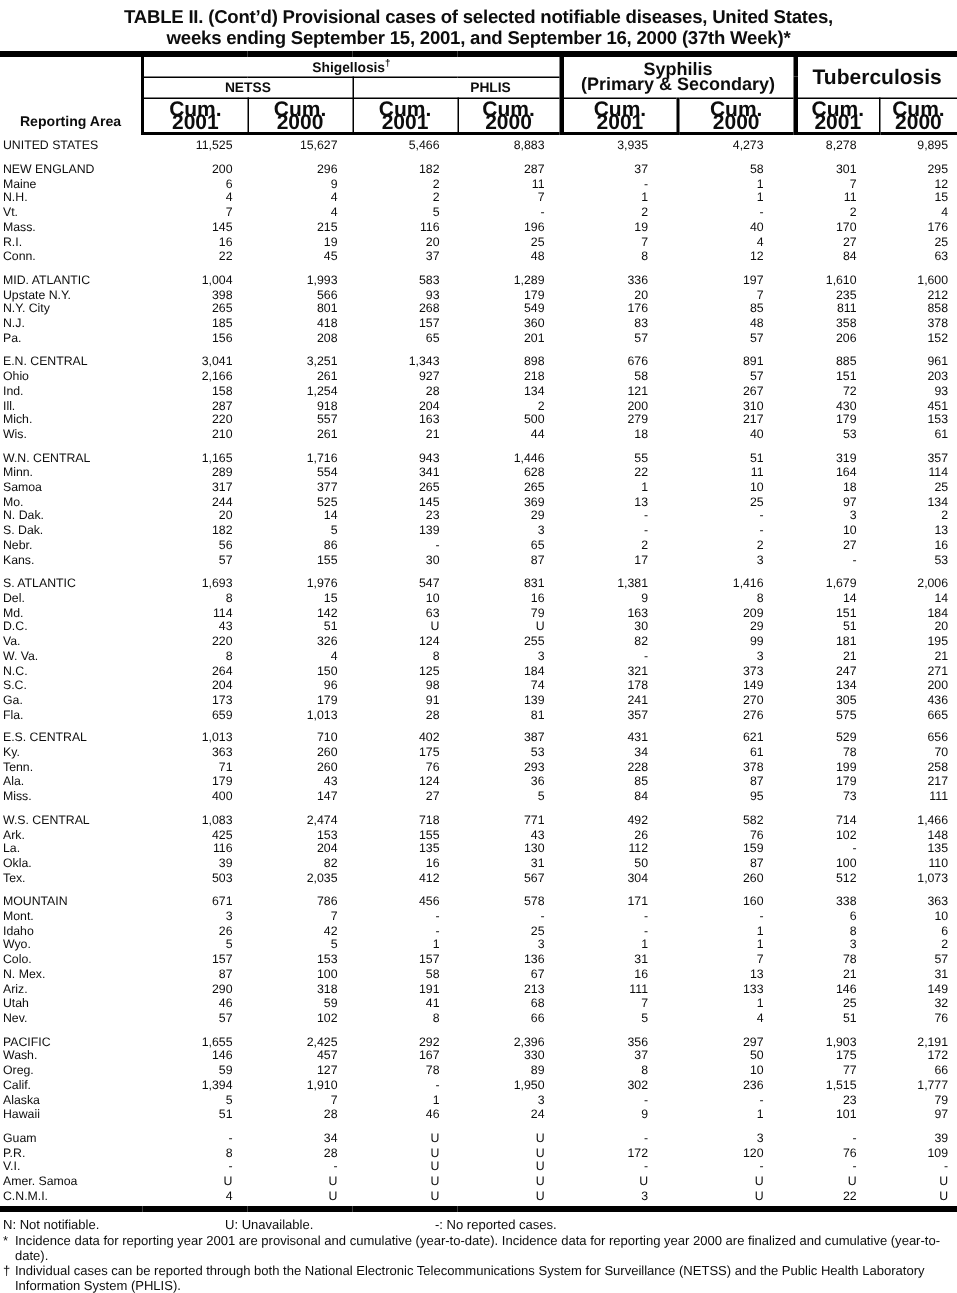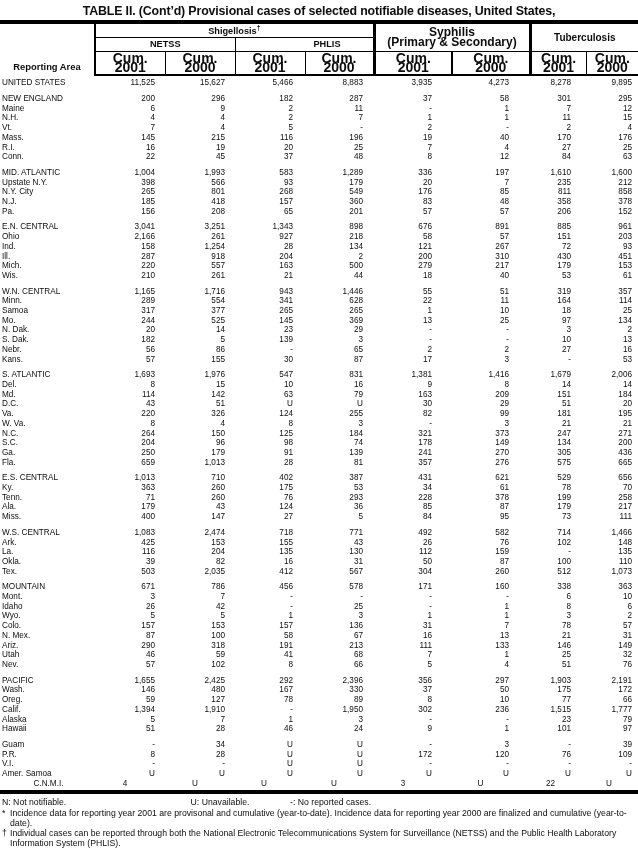--- a/index.html
+++ b/index.html
@@ -25,21 +25,21 @@
   }
   thead th { font-weight: bold; padding: 0; vertical-align: middle; text-align: center; }
   th.ra {
     vertical-align: bottom; text-align: center;
     font-size: 9.4px; padding-bottom: 3px;
     border-right: 2px solid #000;
   }
   th.g-shig  { font-size: 9.2px; height: 15px; border-bottom: 1px solid #000; border-right: 3px solid #000; }
   th.g-shig sup { font-size: 6.5px; }
   th.g-syph  { font-size: 12px; line-height: 10px; border-bottom: 1px solid #000; border-right: 3px solid #000; }
-  th.g-tb    { font-size: 10px; border-bottom: 1px solid #000; }
+  th.g-tb    { font-size: 14px; border-bottom: 1px solid #000; }
   th.g-netss { font-size: 9.2px; height: 14px; border-bottom: 1px solid #000; border-right: 1px solid #000; }
   th.g-phlis { font-size: 9.2px; border-bottom: 1px solid #000; border-right: 3px solid #000; padding-left: 46px; }
   tr.cum-row th {
     font-size: 14px; line-height: 9.4px; padding: 2px 0 2px 0;
     border-right: 1px solid #000;
     border-bottom: 2px solid #000;
   }
   tr.cum-row th.bthick { border-right: 3px solid #000; }
   tr.cum-row th.bmed   { border-right: 2px solid #000; }
   tr.cum-row th.bnone  { border-right: none; }
@@ -53,37 +53,38 @@
   td.c1 { padding-right: 10px; }
   td.c2 { padding-right: 10px; }
   td.c3 { padding-right: 12px; }
   td.c4 { padding-right: 11px; }
   td.c5 { padding-right: 20px; }
   td.c6 { padding-right: 21px; }
   td.c7 { padding-right: 15px; }
   td.c8 { padding-right: 6px; }
   tr.section-start td { padding-top: 6px; }
   tr.first-row td { padding-top: 2px; margin-top: 44px; }
-  tr.last-row td { padding-bottom: 2px; text-align: center; }
+  tr.last-row td { padding-bottom: 2px; }
 
   .footnotes { margin-top: 3px; font-size: 8.7px; line-height: 10px; padding-left: 2px; }
   .legend { display: flex; margin-bottom: 1px; }
   .legend span:nth-child(1) { width: 148px; }
-  .legend span:nth-child(2) { width: 140px; text-align: center; }
+  .legend span:nth-child(2) { width: 140px; }
   .fn { display: flex; }
   .fn .marker { width: 8px; flex: none; }
   .fn .fn-text { flex: 1; }
 </style>
 </head>
 <body>
 
 <div class="page">
 
   <div class="title">
     <div>TABLE II. (Cont’d) Provisional cases of selected notifiable diseases, United States,</div>
+    <div>weeks ending September 15, 2001, and September 16, 2000 (37th Week)*</div>
   </div>
 
   <table class="data-table">
     <colgroup>
       <col style="width:95px">
       <col style="width:70px">
         <col style="width:70px">
         <col style="width:70px">
         <col style="width:69px">
       <col style="width:78px">
@@ -521,21 +522,21 @@
           <td class="num c2">96</td>
           <td class="num c3">98</td>
           <td class="num c4">74</td>
           <td class="num c5">178</td>
           <td class="num c6">149</td>
           <td class="num c7">134</td>
           <td class="num c8">200</td>
         </tr>
         <tr class="">
           <td class="area">Ga.</td>
-          <td class="num c1">250</td>
+          <td class="num c1">173</td>
           <td class="num c2">179</td>
           <td class="num c3">91</td>
           <td class="num c4">139</td>
           <td class="num c5">241</td>
           <td class="num c6">270</td>
           <td class="num c7">305</td>
           <td class="num c8">436</td>
         </tr>
         <tr class="">
           <td class="area">Fla.</td>
@@ -764,21 +765,21 @@
           <td class="num c3">292</td>
           <td class="num c4">2,396</td>
           <td class="num c5">356</td>
           <td class="num c6">297</td>
           <td class="num c7">1,903</td>
           <td class="num c8">2,191</td>
         </tr>
         <tr class="">
           <td class="area">Wash.</td>
           <td class="num c1">146</td>
-          <td class="num c2">480</td>
+          <td class="num c2">457</td>
           <td class="num c3">167</td>
           <td class="num c4">330</td>
           <td class="num c5">37</td>
           <td class="num c6">50</td>
           <td class="num c7">175</td>
           <td class="num c8">172</td>
         </tr>
         <tr class="">
           <td class="area">Oreg.</td>
           <td class="num c1">59</td>

